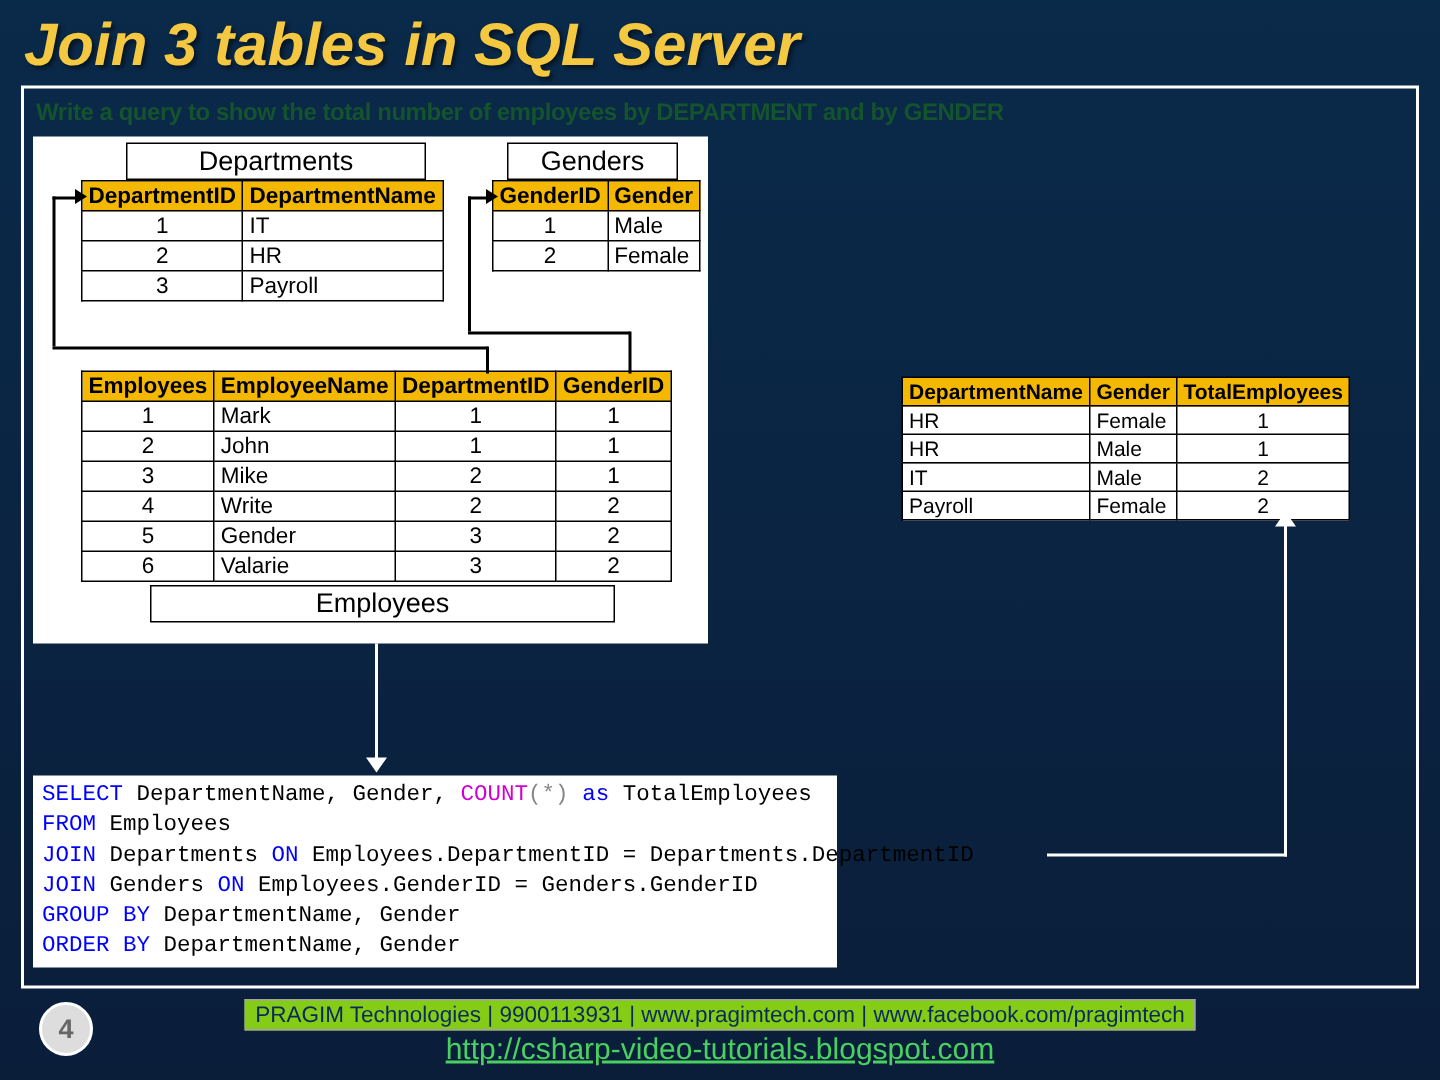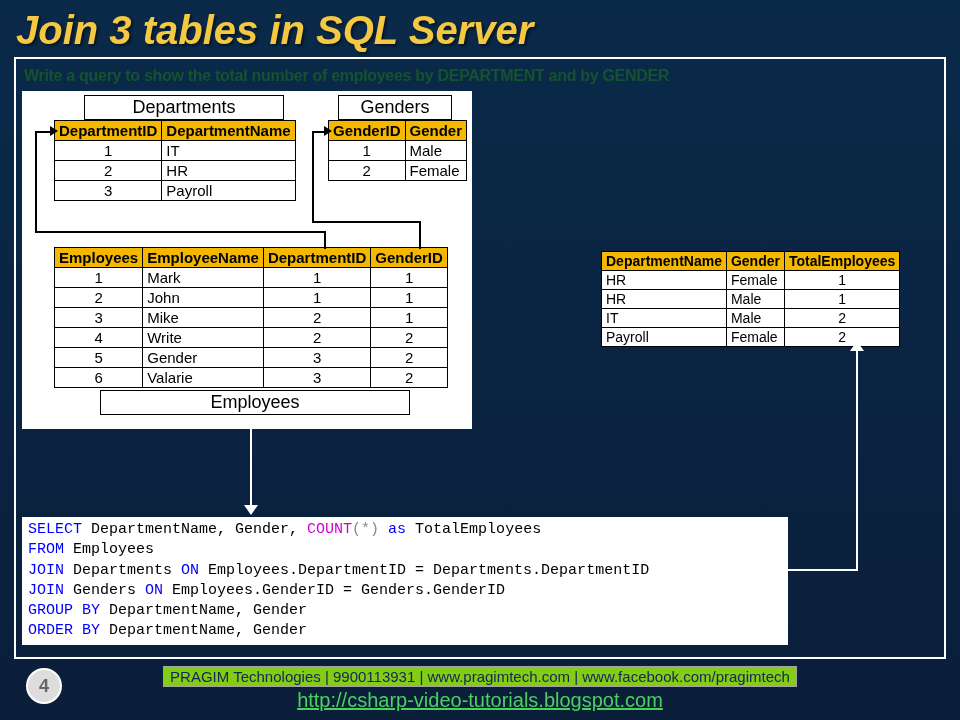--- a/index.html
+++ b/index.html
@@ -100,21 +100,21 @@
   .result-table td {
     background: #fff;
     border: 1.5px solid #000;
     padding: 1px 4px;
   }
   .result-table td.c { text-align: center; }
   .code-block {
     position: absolute;
     left: 6px;
     top: 458px;
-    width: 766px;
+    width: 536px;
     background: #fff;
     font-family: 'Courier New', monospace;
     font-size: 15px;
     padding: 3px 6px;
     line-height: 1.35;
     white-space: pre;
   }
   .kw { color: #0000ff; }
   .fn { color: #d000d0; }
   .gy { color: #888; }

